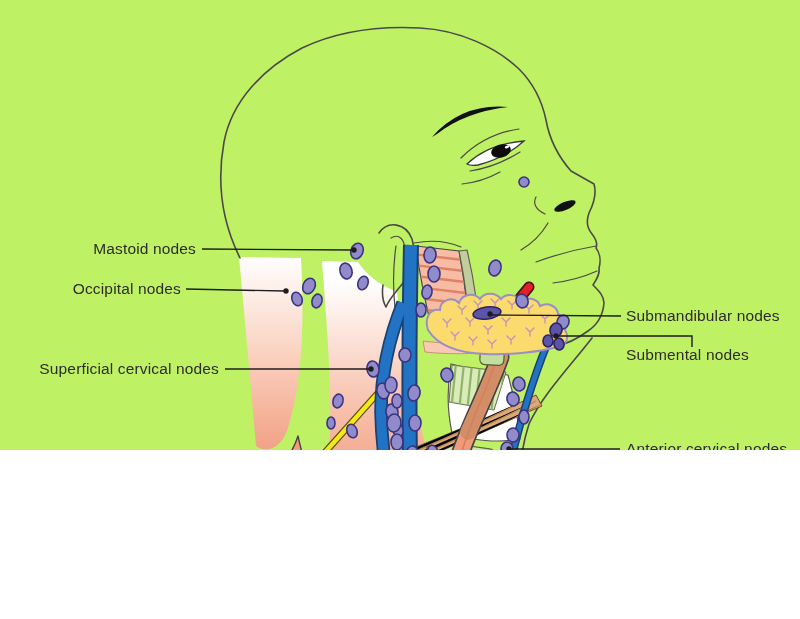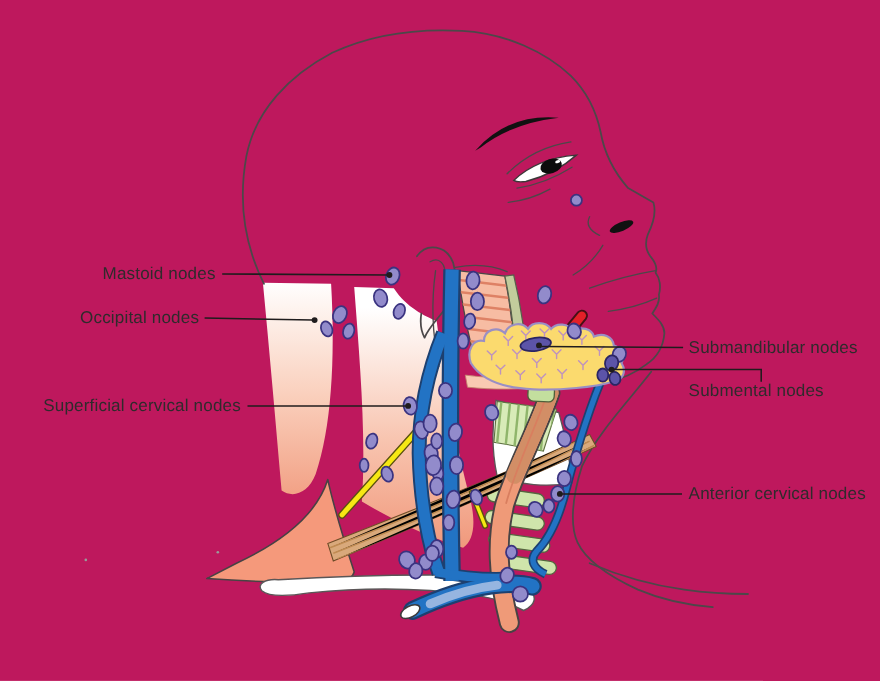--- a/index.html
+++ b/index.html
@@ -1,16 +1,16 @@
 <!DOCTYPE html>
 <html><head>
 <meta charset="utf-8">
 <style>
   html,body{margin:0;padding:0;background:#ffffff;}
-  .stage{position:relative;width:800px;height:619px;background:#be185d;overflow:hidden;}
+  .stage{position:relative;width:800px;height:450px;background:#bef264;overflow:hidden;}
   svg{position:absolute;left:0;top:0;}
   .lbl{font-family:"Liberation Sans",sans-serif;font-size:15.5px;letter-spacing:.15px;}
   .outline{fill:none;stroke:#4c4849;stroke-width:1.6;stroke-linecap:round;stroke-linejoin:round;}
   .thin{fill:none;stroke:#4c4849;stroke-width:1.2;stroke-linecap:round;}
   .leader{fill:none;stroke-width:1.4;}
 </style>
 </head>
 <body>
 
 <div class="stage">

